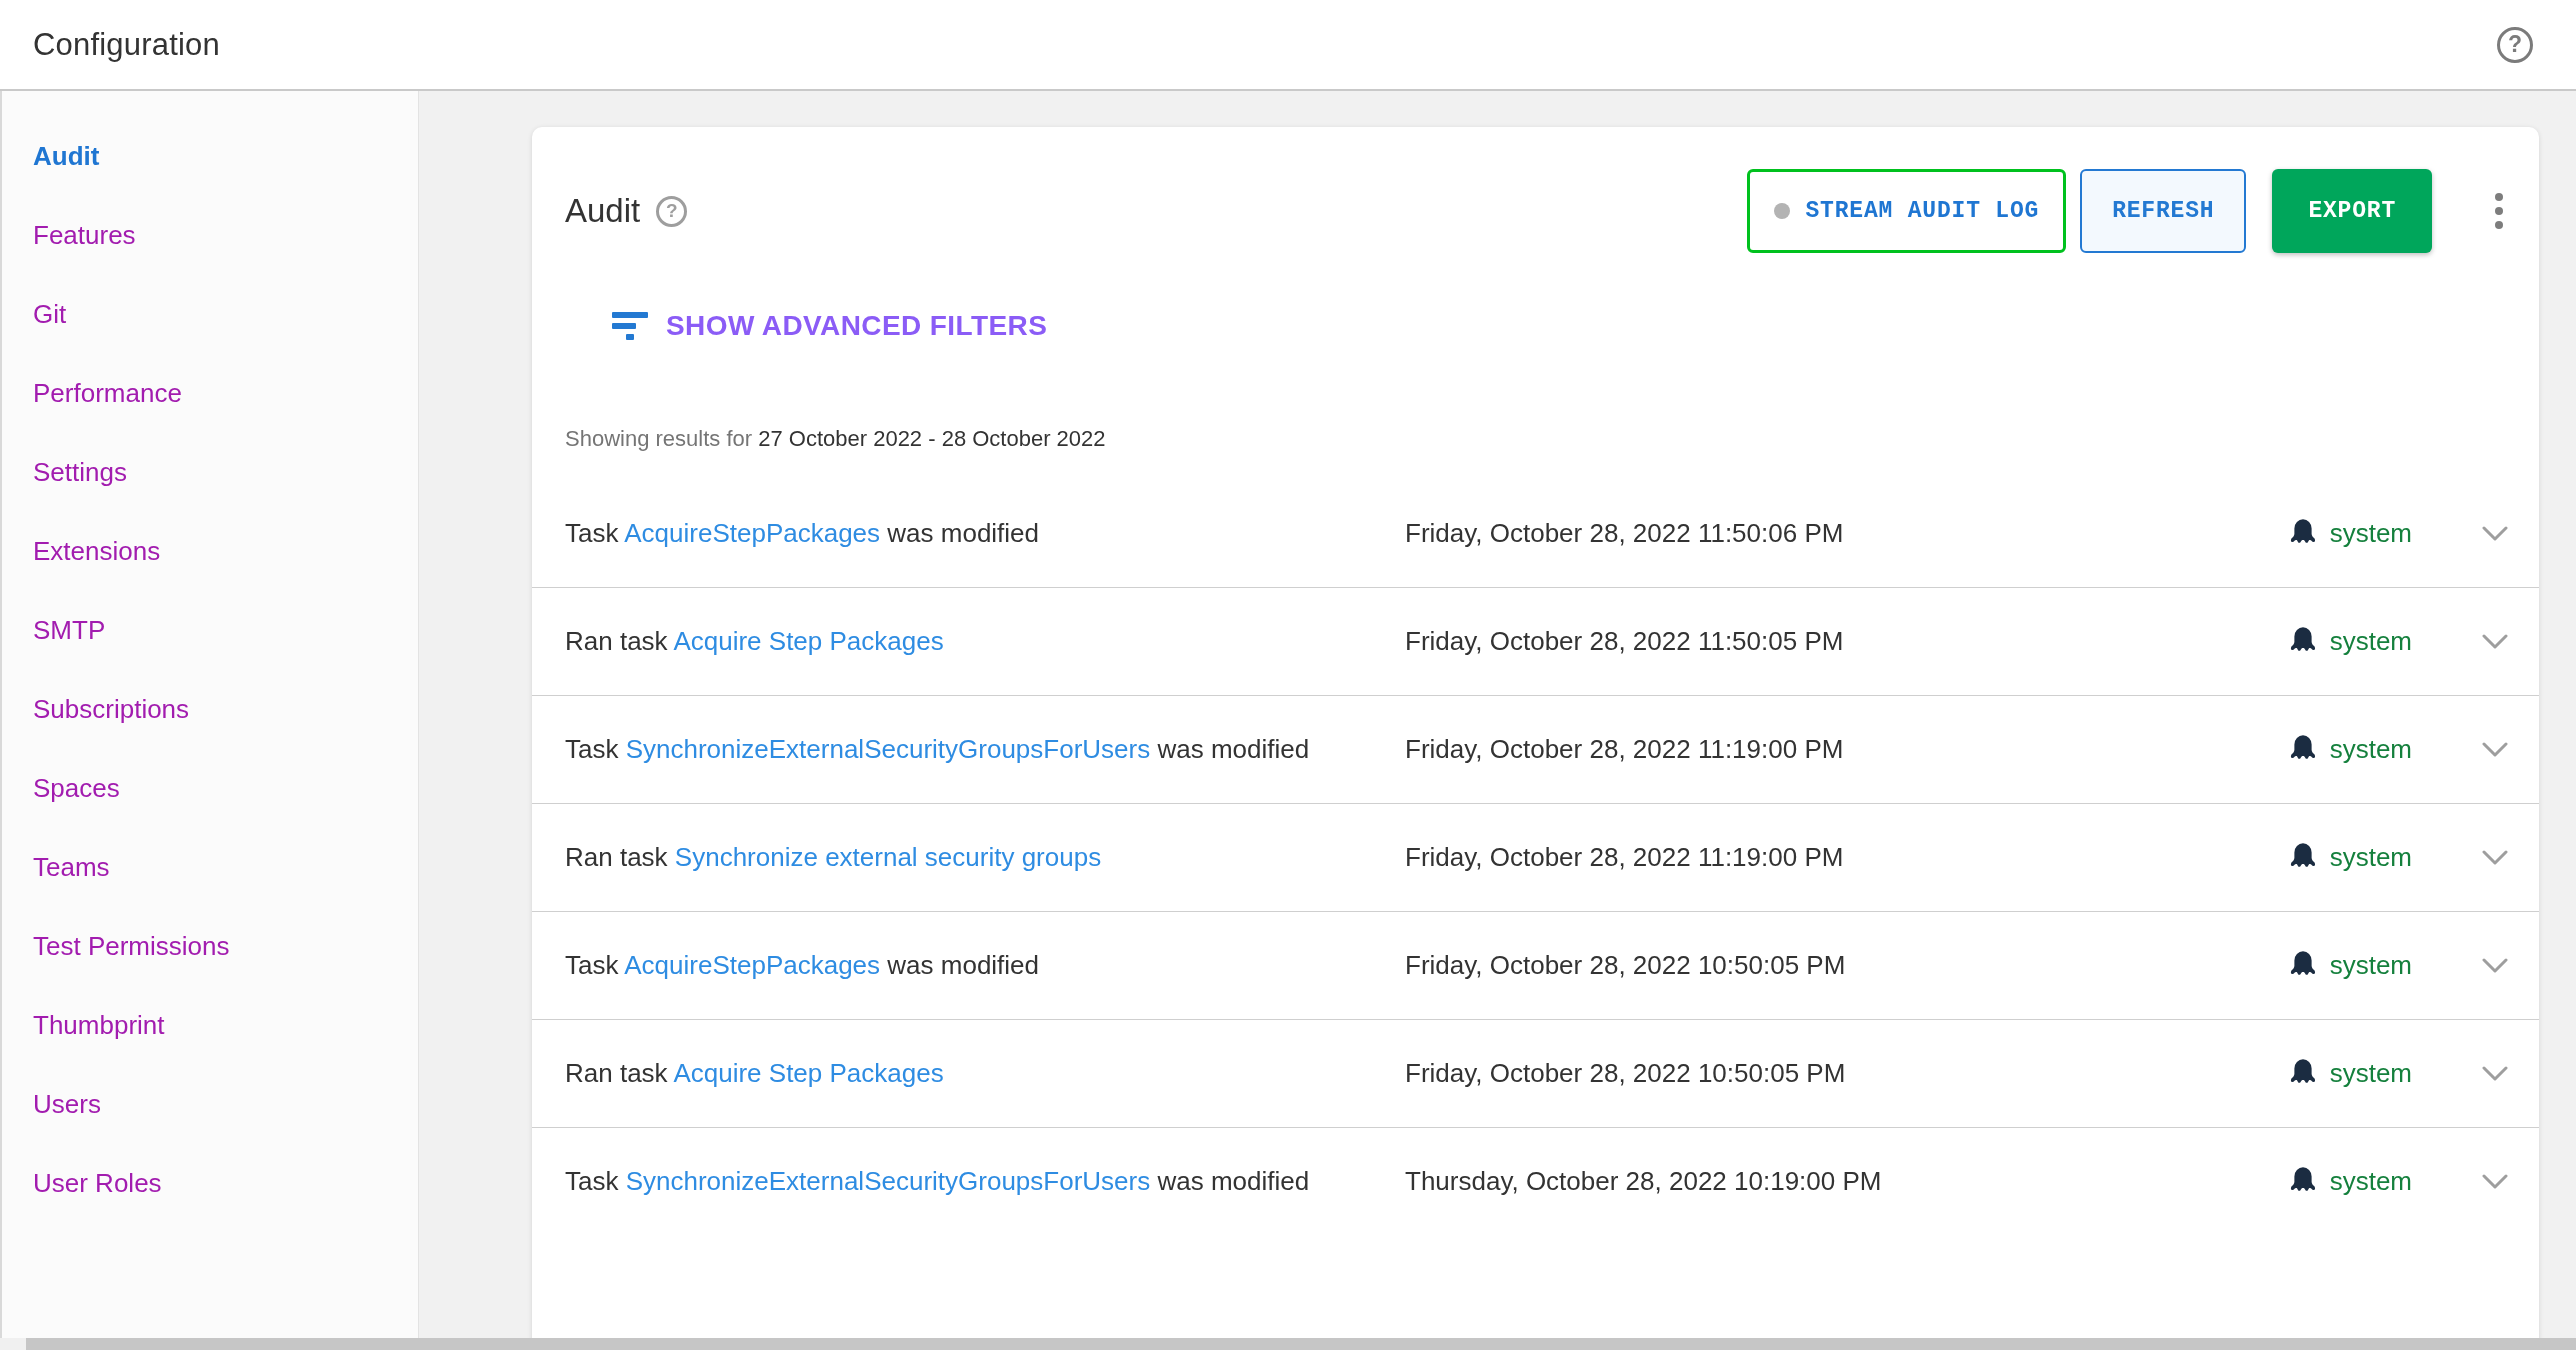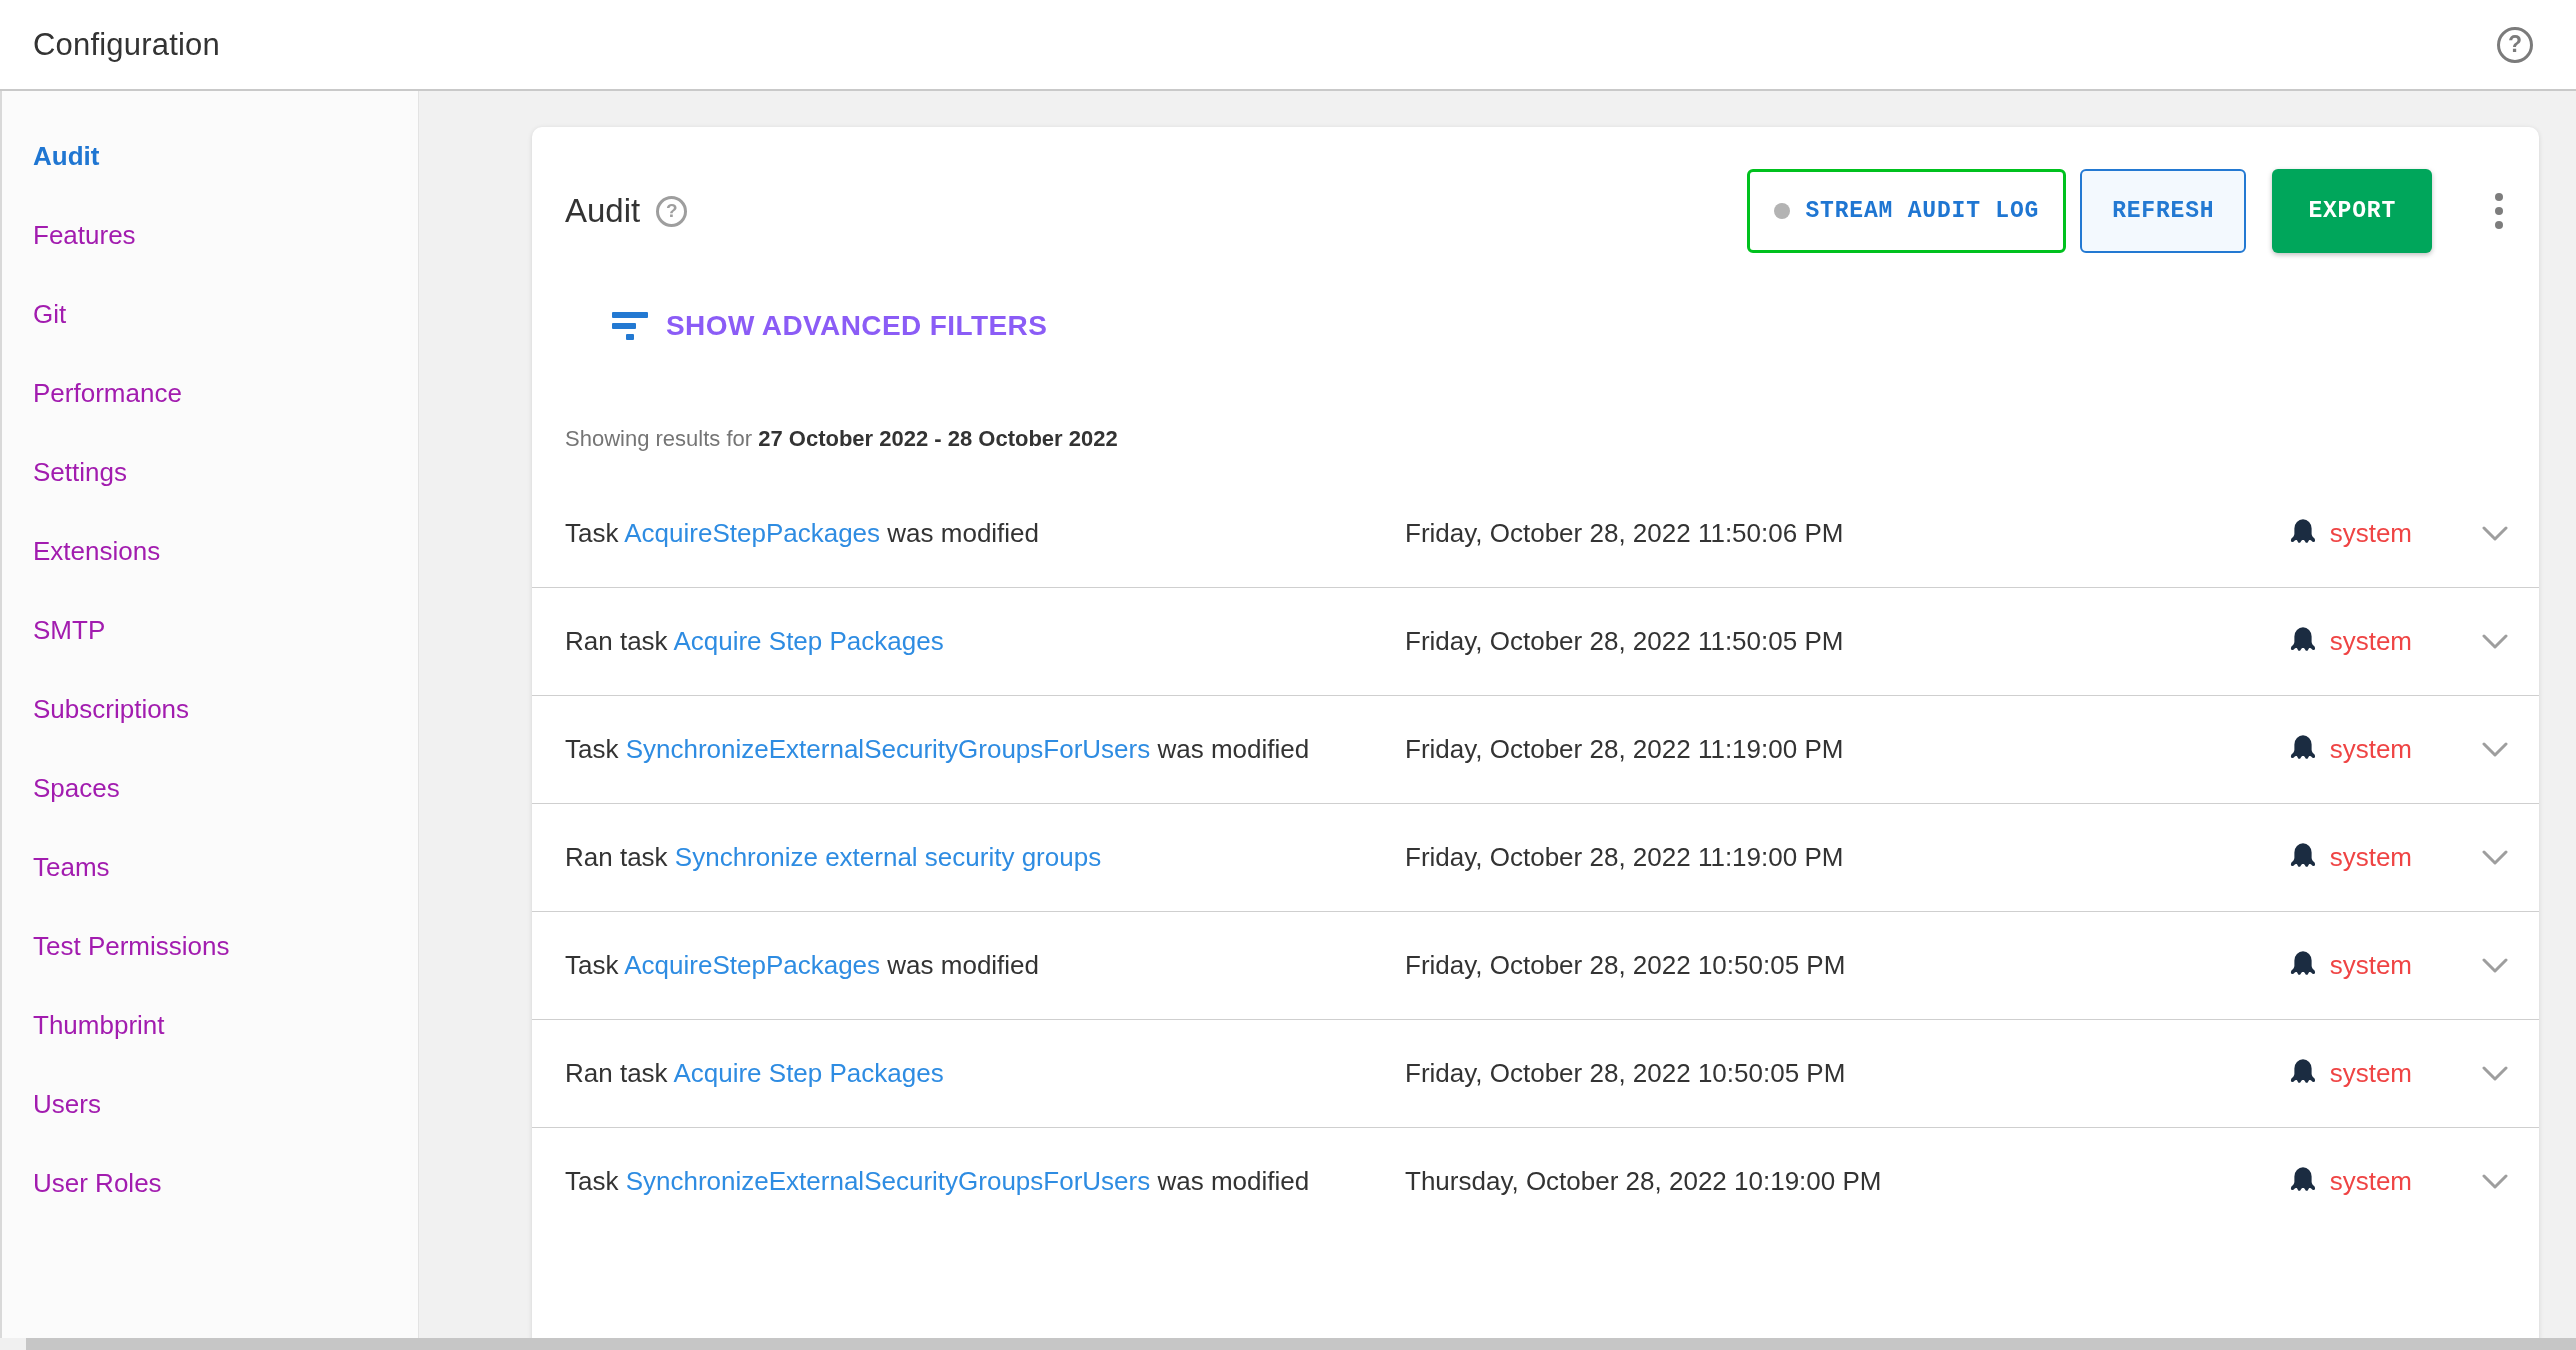--- a/index.html
+++ b/index.html
@@ -54,33 +54,33 @@
                align-items:center; justify-content:center; }
   .dd-circle span { color:#6d6d6d; font-size:17px; }
   .adv-filters { display:flex; align-items:center; margin-left:47px; margin-bottom:34px; cursor:pointer; }
   .filter-icon { display:flex; flex-direction:column; gap:5px; margin-right:18px; }
   .filter-icon i { display:block; height:6px; background:#2379d2; border-radius:1px; }
   .filter-icon .b1 { width:36px; } .filter-icon .b2 { width:24px; } .filter-icon .b3 { width:8px; margin-left:14px; }
   .adv-label { font-size:28px; font-weight:600; color:#8b5cf6; letter-spacing:0.4px; }
 
   
   .summary { padding:50px 33px 0; font-size:22px; color:#757575; }
-  .summary b { color:#333; font-weight:700; }
+  .summary b { color:#333; font-weight:400; }
 
   
   .rows { margin-top:28px; }
   .row { display:flex; align-items:flex-start; padding:24px 30px 24px 33px; border-bottom:1px solid #cfcfcf;
          cursor:pointer; background:#fff; }
   .row:last-child { border-bottom:none; }
   .desc { width:753px; flex:none; font-size:26px; line-height:59px; color:#333; }
   .desc a { color:#2e8ce2; text-decoration:none; cursor:pointer; }
   .time { flex:1; margin-left:87px; font-size:26px; line-height:59px; color:#333; }
   .user { display:flex; align-items:center; height:59px; flex:none; }
   .user svg { margin-right:12px; }
-  .user span { font-size:26px; color:#ef4444; }
+  .user span { font-size:26px; color:#15803d; }
   .chev { width:28px; height:59px; margin-left:69px; flex:none; display:flex; align-items:center;
           justify-content:center; }
 
   
   .left-edge { position:fixed; left:0; top:91px; bottom:0; width:2px; background:#d9d9d9; }
   .hscroll { position:fixed; left:0; right:0; bottom:0; height:12px; background:#f0f0f0; }
   .hscroll .thumb { position:absolute; left:26px; right:0; top:0; height:12px; background:#c6c6c6; }
 </style>
 </head>
 <body>

